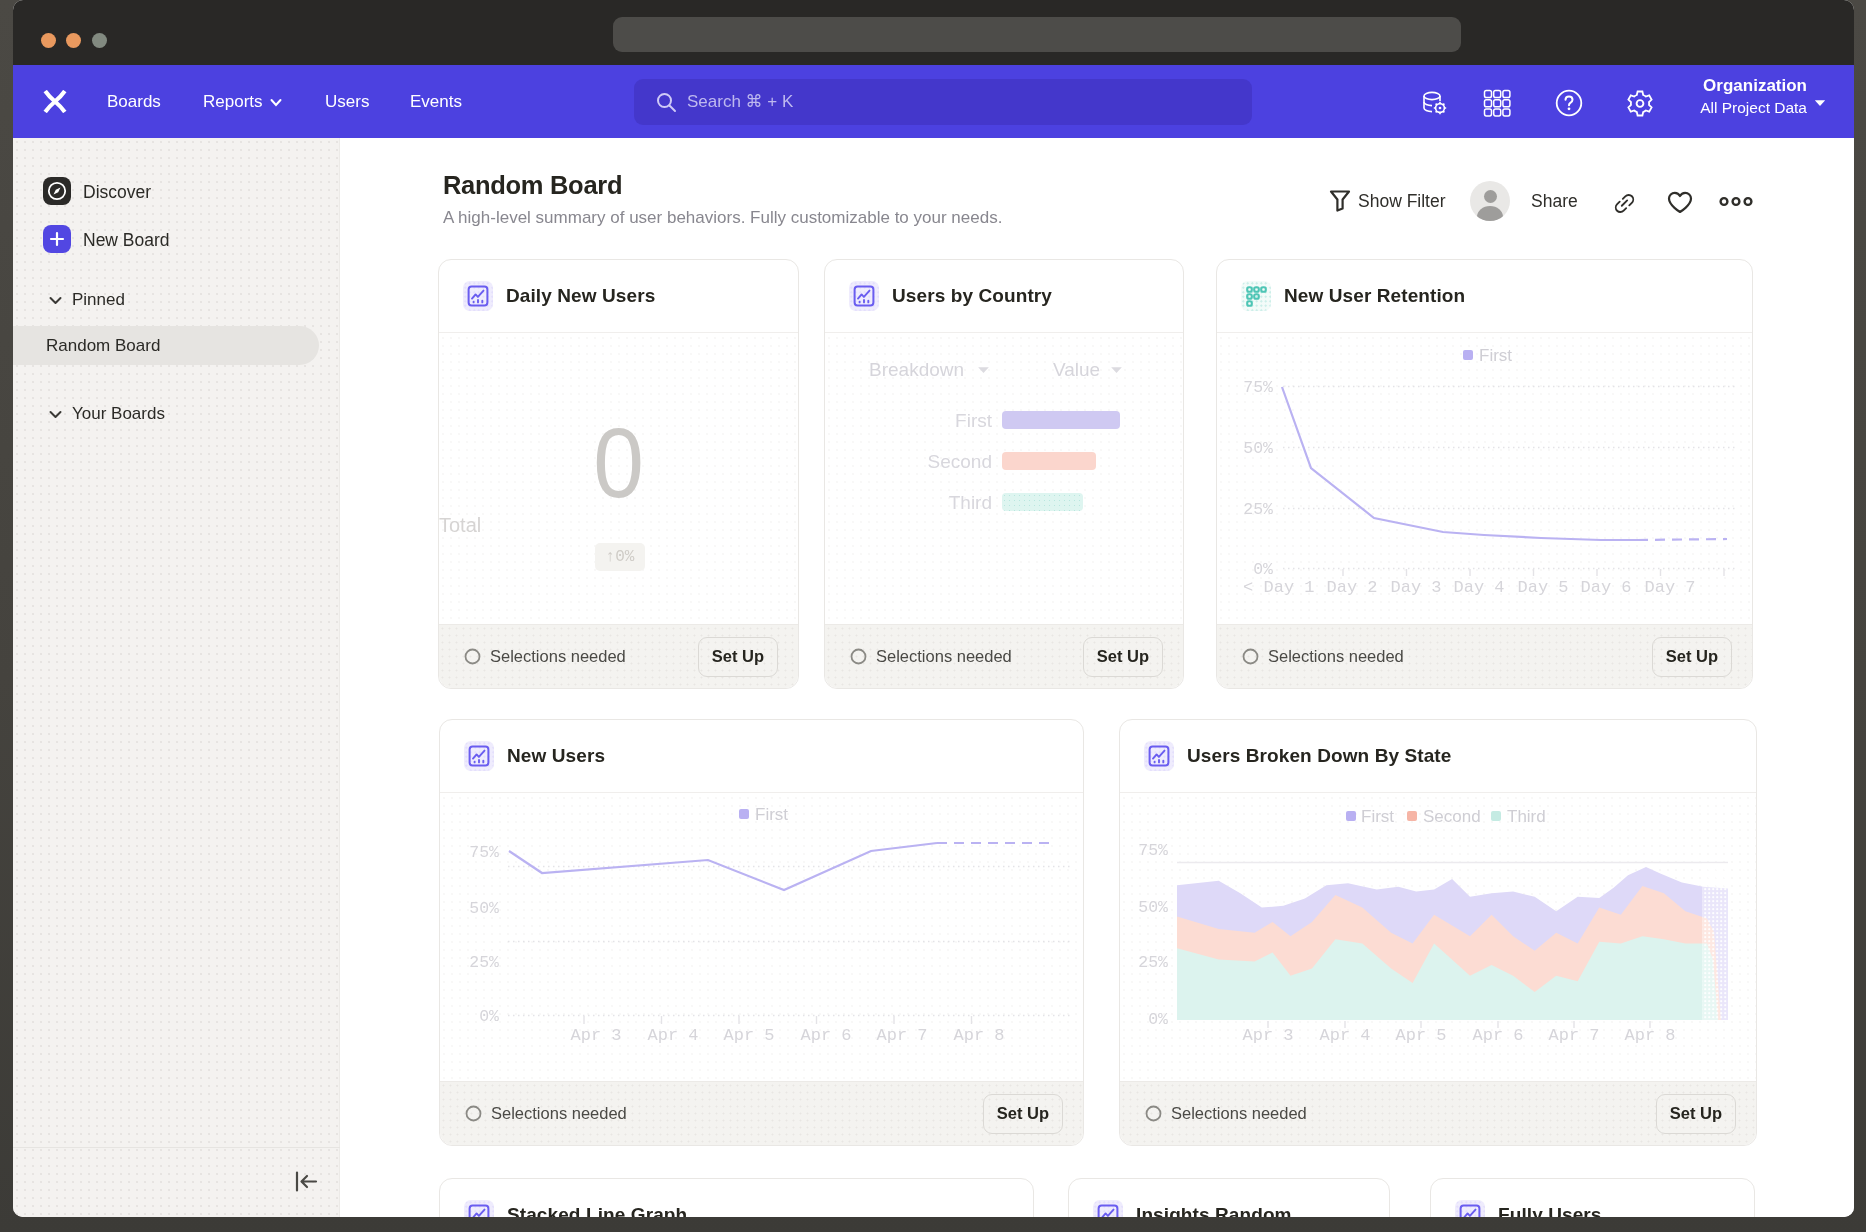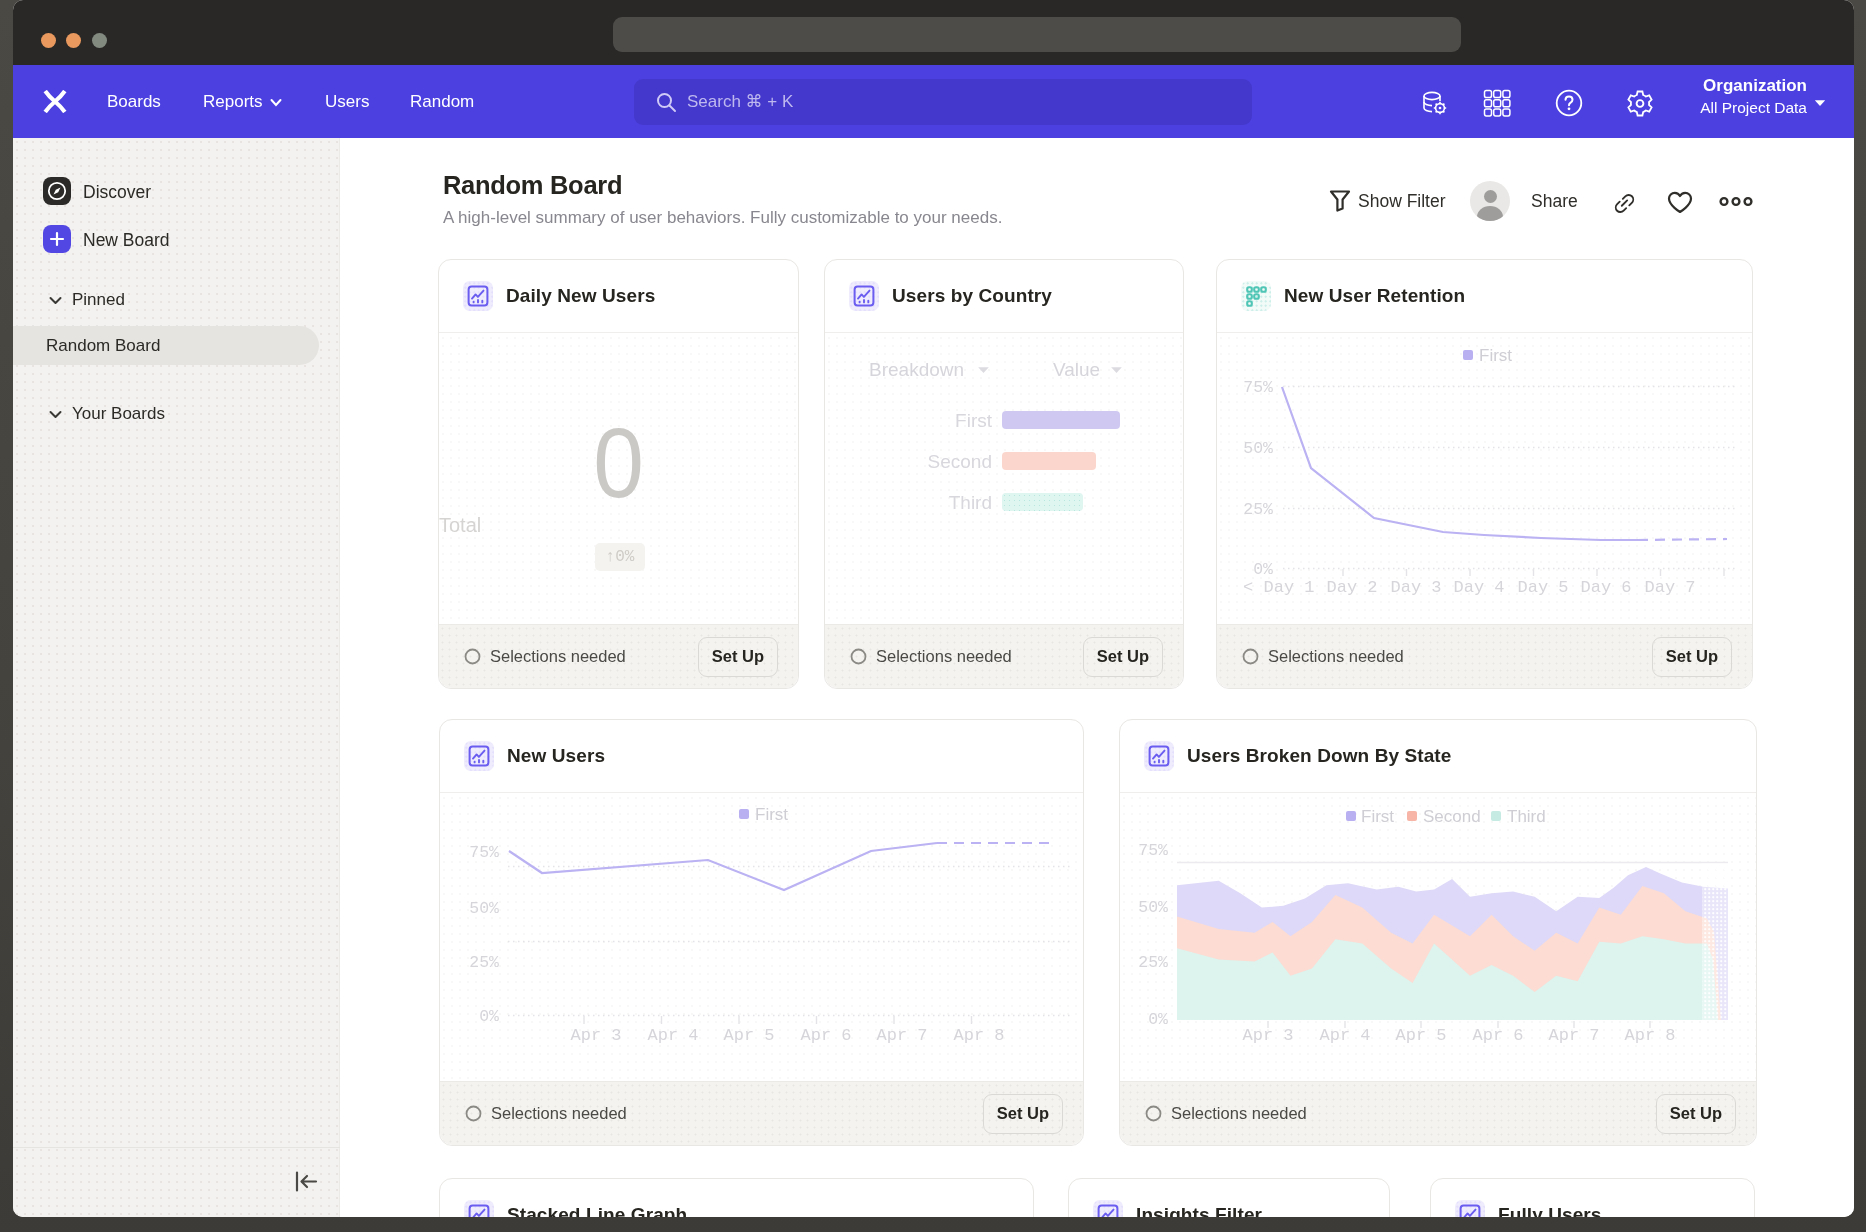--- a/index.html
+++ b/index.html
@@ -57,21 +57,21 @@
         <path d="M2.2,1 C9.5,11.5 14.5,11.5 21.8,22"></path>
         <path d="M21.8,1 C14.5,11.5 9.5,11.5 2.2,22"></path>
       </g>
     </svg>
     <div class="navlink" style="left:94px;">Boards</div>
     <div class="navlink" style="left:190px;">Reports</div>
     <svg style="position:absolute;left:257px;top:33px;" width="12" height="9" viewBox="0 0 12 9">
         <path d="M1.5,2 L6,7 L10.5,2" stroke="#fff" stroke-width="2" fill="none" stroke-linecap="round"></path>
       </svg>
     <div class="navlink" style="left:312px;">Users</div>
-    <div class="navlink" style="left:397px;">Random</div>
+    <div class="navlink" style="left:397px;">Events</div>
     <div class="search">
       <svg style="position:absolute;left:22px;top:13px;" width="21" height="21" viewBox="0 0 21 21">
         <circle cx="8.5" cy="8.5" r="6.5" stroke="#cfcaf7" stroke-width="2" fill="none"></circle>
         <path d="M13.5,13.5 L19,19" stroke="#cfcaf7" stroke-width="2" stroke-linecap="round"></path>
       </svg>
       <span style="position:absolute;left:53px;">Search ⌘ + K</span>
     </div>
     <svg style="position:absolute;left:1407px;top:24px;" width="28" height="28" viewBox="0 0 28 28" fill="none" stroke="#fff" stroke-width="1.6">
       <ellipse cx="12" cy="7" rx="8" ry="3.6"></ellipse>
       <path d="M4,7 L4,19 C4,21 7.5,22.6 12,22.6 M20,7 L20,12"></path>
@@ -414,21 +414,21 @@
   </div>
   <div class="card" style="left:1055px;top:1178px;width:322px;height:200px;">
     <div class="chead">
       <div class="cicon">
         <svg width="22" height="22" viewBox="0 0 22 22" fill="none" stroke="#6a5df0">
           <rect x="1.6" y="1.6" width="18.8" height="18.8" rx="3" stroke-width="2"></rect>
           <path d="M5,13.6 L8.6,9.4 L10.9,11.9 L16.5,5.6" stroke-width="1.9" stroke-linecap="round" stroke-linejoin="round"></path>
           <path d="M6.6,16.6 L6.6,17.4 M11,14.9 L11,17.4 M15.3,15.8 L15.3,17.4" stroke-width="1.9" stroke-linecap="round"></path>
         </svg>
       </div>
-      <div class="ctitle">Insights Filter</div>
+      <div class="ctitle">Insights Random</div>
     </div>
   </div>
   <div class="card" style="left:1417px;top:1178px;width:325px;height:200px;">
     <div class="chead">
       <div class="cicon">
         <svg width="22" height="22" viewBox="0 0 22 22" fill="none" stroke="#6a5df0">
           <rect x="1.6" y="1.6" width="18.8" height="18.8" rx="3" stroke-width="2"></rect>
           <path d="M5,13.6 L8.6,9.4 L10.9,11.9 L16.5,5.6" stroke-width="1.9" stroke-linecap="round" stroke-linejoin="round"></path>
           <path d="M6.6,16.6 L6.6,17.4 M11,14.9 L11,17.4 M15.3,15.8 L15.3,17.4" stroke-width="1.9" stroke-linecap="round"></path>
         </svg>

